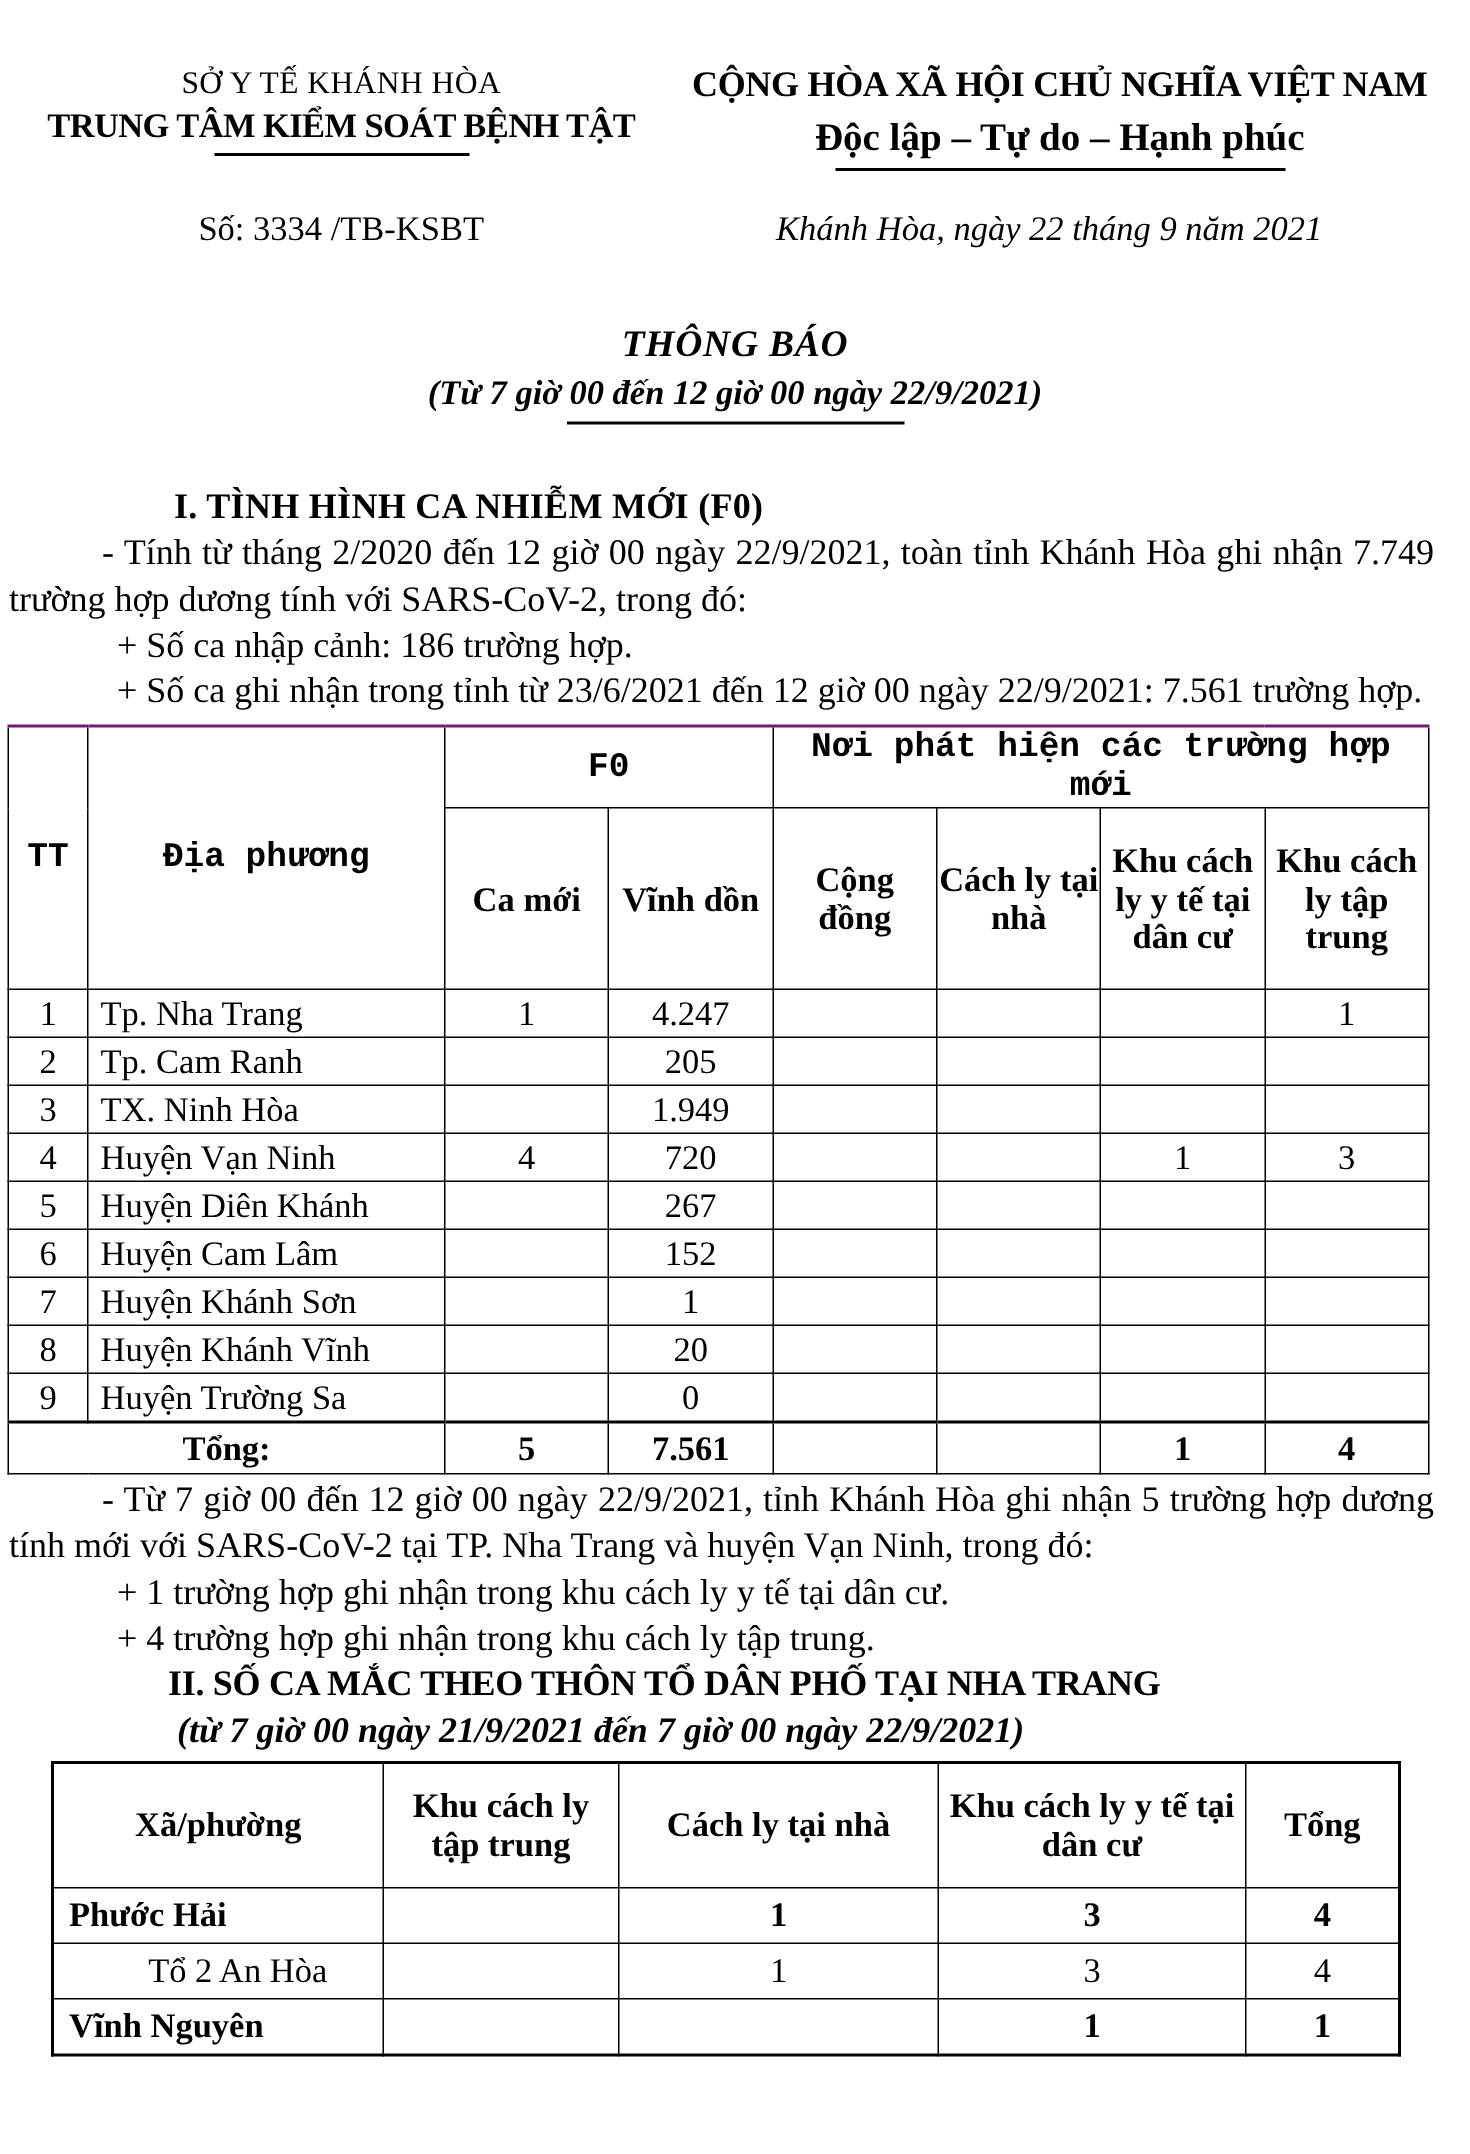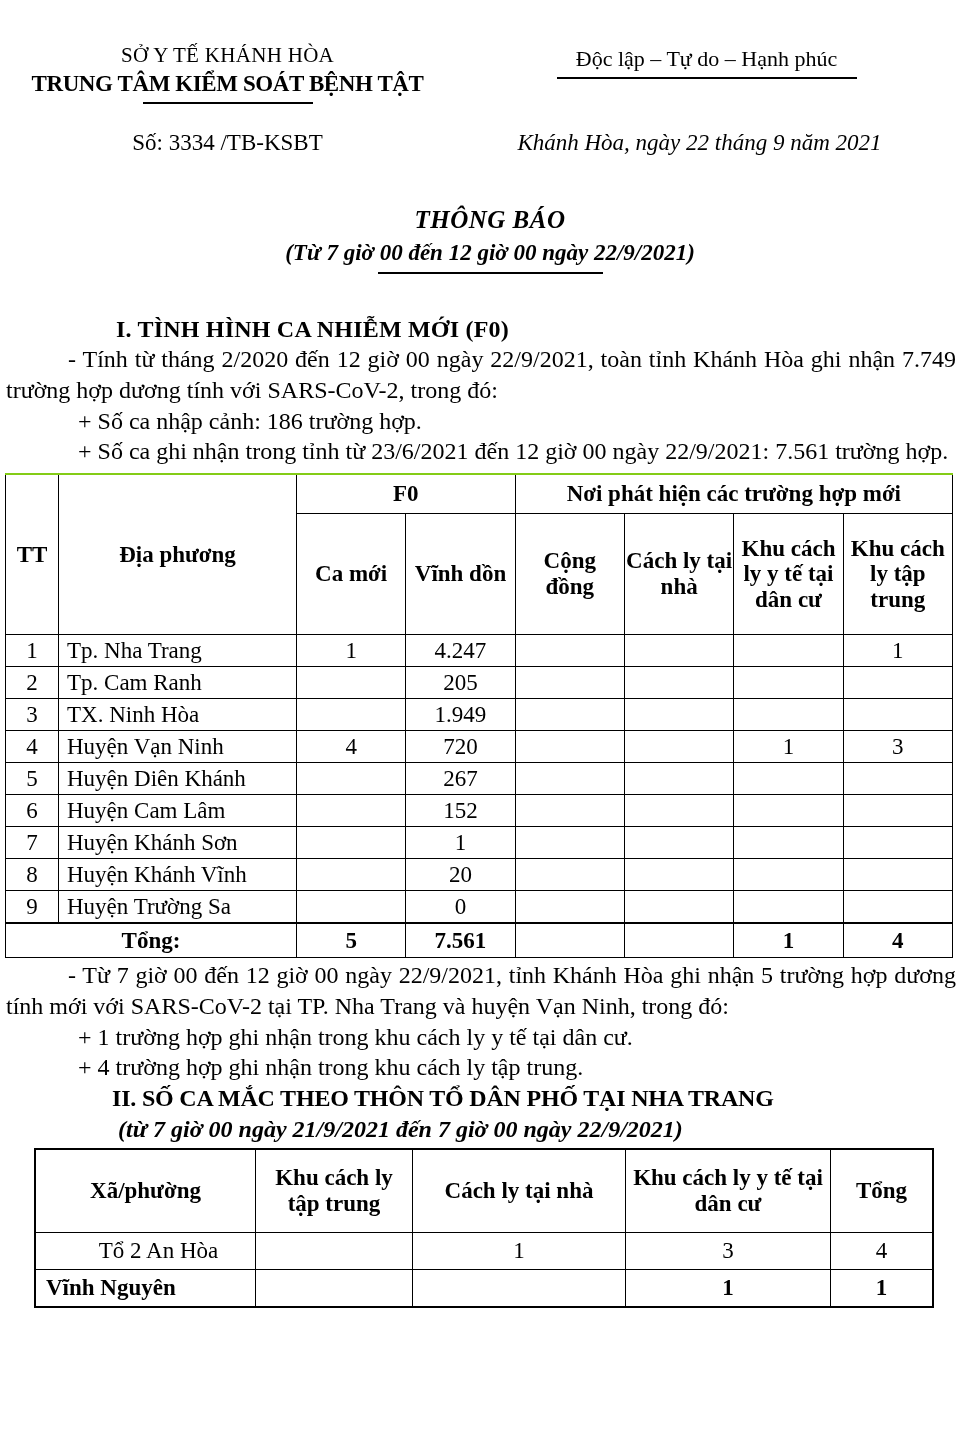--- a/index.html
+++ b/index.html
@@ -53,22 +53,22 @@
     margin-top: 2px;
   }
   .lh-nation {
     font-size: 24px;
     font-weight: bold;
     line-height: 1.25;
     letter-spacing: -0.2px;
     white-space: nowrap;
   }
   .lh-motto {
-    font-size: 22px;
-    font-weight: normal;
+    font-size: 26px;
+    font-weight: bold;
     line-height: 1.3;
     white-space: nowrap;
     margin-top: 3px;
   }
   .rule {
     border-bottom: 2px solid #000;
     margin: 3px auto 0 auto;
   }
   .rule-left { width: 170px; }
   .rule-right { width: 300px; }
@@ -179,21 +179,21 @@
   }
   .tbl1 td.c { text-align: center; }
   .tbl1 td.l { text-align: left; padding-left: 8px; }
   .tbl1 tr.datarow td { height: 31px; }
   .tbl1 tr.totalrow td {
     font-weight: bold;
     text-align: center;
     height: 33px;
     border-top: 2px solid #000;
   }
-  .tbl1 .outer-top td { border-top: 2px solid #84cc16; }
+  .tbl1 .outer-top td { border-top: 2px solid #701a75; font-family: Liberation Mono, monospace; }
 
   
   .tbl2 {
     width: 900px;
     margin: 4px 0 0 34px;
     table-layout: fixed;
     border: 2px solid #000;
   }
   .tbl2 .h {
     font-weight: bold;
@@ -218,20 +218,21 @@
 
 <div class="page">
 
   <div class="letterhead">
     <div class="lh-left">
       <div class="lh-org">SỞ Y TẾ KHÁNH HÒA</div>
       <div class="lh-org-bold">TRUNG TÂM KIỂM SOÁT BỆNH TẬT</div>
       <div class="rule rule-left"></div>
     </div>
     <div class="lh-right">
+      <div class="lh-nation">CỘNG HÒA XÃ HỘI CHỦ NGHĨA VIỆT NAM</div>
       <div class="lh-motto">Độc lập – Tự do – Hạnh phúc</div>
       <div class="rule rule-right"></div>
     </div>
   </div>
 
   <div class="docline">
     <div class="docline-left">Số:  3334   /TB-KSBT</div>
     <div class="docline-right">Khánh Hòa, ngày  22  tháng 9 năm 2021</div>
   </div>
 
@@ -379,20 +380,27 @@
   <table class="tbl2">
     <tbody>
       <tr>
         <td class="h" style="width:215px;height:74px;text-align:center;">Xã/phường</td>
         <td class="h" style="width:152px;">Khu cách ly tập trung</td>
         <td class="h" style="width:208px;">Cách ly tại nhà</td>
         <td class="h" style="width:200px;">Khu cách ly y tế tại dân cư</td>
         <td class="h">Tổng</td>
       </tr>
       <tr>
+        <td class="nm-bold">Phước Hải</td>
+        <td class="v-bold"></td>
+        <td class="v-bold">1</td>
+        <td class="v-bold">3</td>
+        <td class="v-bold">4</td>
+      </tr>
+      <tr>
         <td class="nm-sub">Tổ 2 An Hòa</td>
         <td></td>
         <td>1</td>
         <td>3</td>
         <td>4</td>
       </tr>
       <tr>
         <td class="nm-bold">Vĩnh Nguyên</td>
         <td class="v-bold"></td>
         <td class="v-bold"></td>

